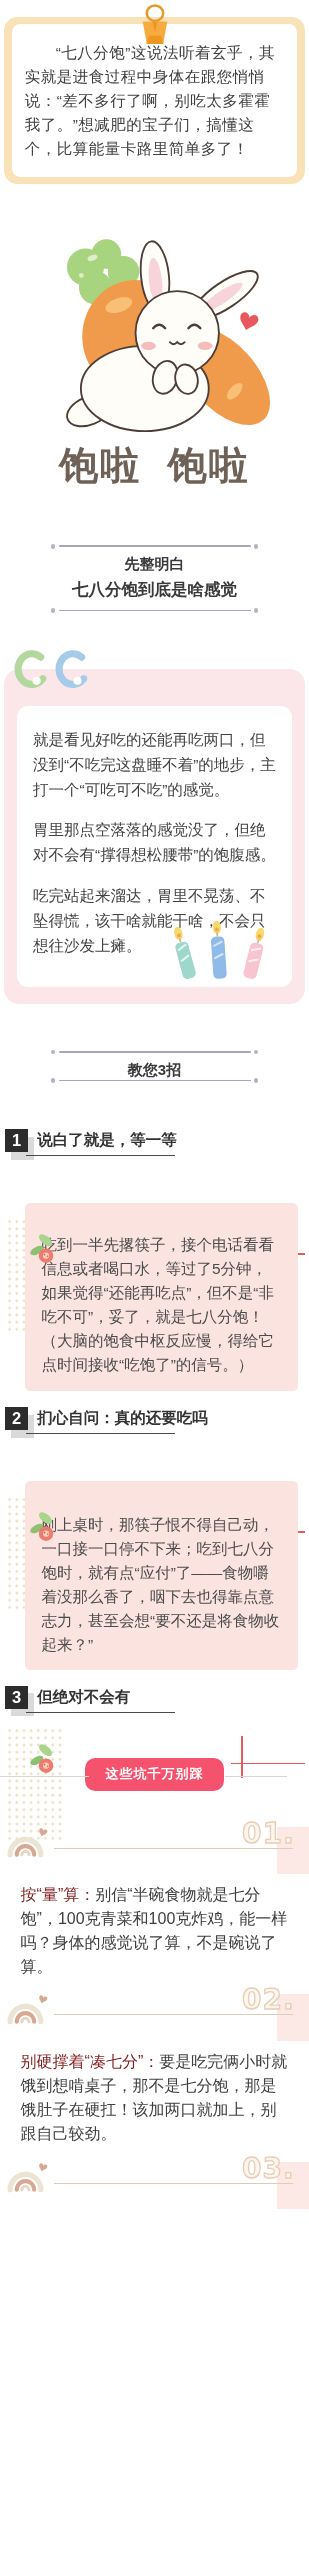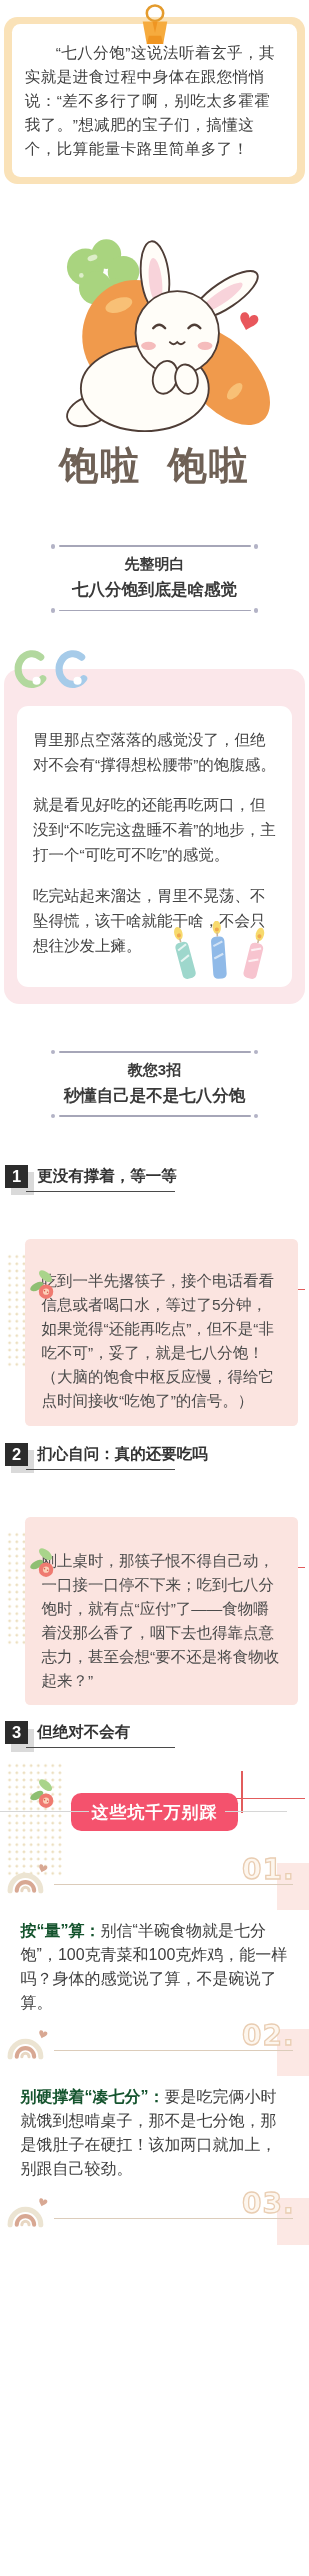--- a/index.html
+++ b/index.html
@@ -52,34 +52,34 @@
   .tip-card{margin:47px 11.3px 0 25px;background:#fbe4e0;border-radius:5.2px;padding:30px 16.5px 13.4px;position:relative;z-index:1;}
   .tip-card p{margin:0;font-size:15.5px;line-height:24px;color:#4b4b4b;}
   .tip.t2 .tip-card{padding:32px 16.5px 12.4px;}
   .tip.t2 .tip-card p,.tip.t3 .tip-card p{line-height:24px;}
   .tip.t3 .tip-card{padding:32px 16.5px 12.4px;margin-top:46px;}
   
   .banner{margin-top:45px;position:relative;height:38px;text-align:center;}
   .banner-line{position:absolute;top:18px;height:1px;background:#d6d6d6;}
   .banner-line.l{left:0;width:89px;}
   .banner-line.r{left:225px;width:62px;}
-  .pill{display:inline-block;background:#f4526d;color:#fff;font-size:17px;font-weight:700;
+  .pill{display:inline-block;background:#f4526d;color:#fff;font-size:13px;font-weight:700;
         padding:7.7px 20.6px;border-radius:10.3px;letter-spacing:1px;}
   
   .pf{margin-top:21.6px;}
   .pf.p2{margin-top:4.1px;}
   .pf.p3{margin-top:6.2px;}
   .pf-marker{position:relative;height:58px;}
   .pf-square{position:absolute;right:0;top:10.3px;width:32px;height:47px;background:#fce8e4;}
   .pf-num{position:absolute;right:14.4px;top:0;font-size:28px;font-weight:800;letter-spacing:1px;
           color:#fdf6ee;-webkit-text-stroke:1.3px #e9cdb2;font-family:"DejaVu Sans",sans-serif;margin-left:20px;}
   .rainbow{position:absolute;left:6.2px;top:6.2px;width:44px;height:39px;}
   .pf-line{position:absolute;left:54px;top:31px;width:239px;height:1px;background:#dcccba;}
   .pf-text{margin:8.2px 20.6px 0;font-size:16px;line-height:24px;color:#3e3e3e;}
-  .pf-text b{font-weight:700;color:#14532d;}
+  .pf-text b{font-weight:400;color:#7f1d1d;}
 </style>
 </head>
 <body>
 
 <div class="intro-card">
   <svg class="clip" viewBox="0 0 72 84">
     <ellipse cx="36" cy="20" rx="16" ry="15" fill="none" stroke="#e49b2d" stroke-width="5"></ellipse>
     <polygon points="12,36 60,36 52,80 20,80" fill="#f6ab3e"></polygon>
     <polygon points="20,80 52,80 48,64 24,64" fill="#ef9522"></polygon>
     <polygon points="31,36 41,36 36,58" fill="#ef9522"></polygon>
@@ -147,22 +147,22 @@
 <div class="quote-card">
   <svg class="quote-marks" viewBox="0 0 160 84">
     <path d="M54,16 A27,30 0 1 0 58,58" stroke="#b2d89e" stroke-width="14" fill="none" stroke-linecap="round"></path>
     <circle cx="46" cy="62" r="8" fill="#fff"></circle>
     <g transform="translate(80,0)">
       <path d="M54,16 A27,30 0 1 0 58,58" stroke="#a6cbe9" stroke-width="14" fill="none" stroke-linecap="round"></path>
       <circle cx="46" cy="62" r="8" fill="#fff"></circle>
     </g>
   </svg>
   <div class="quote-inner">
+    <p>就是看见好吃的还能再吃两口，但没到“不吃完这盘睡不着”的地步，主打一个“可吃可不吃”的感觉。</p>
     <p>胃里那点空落落的感觉没了，但绝对不会有“撑得想松腰带”的饱腹感。</p>
-    <p>就是看见好吃的还能再吃两口，但没到“不吃完这盘睡不着”的地步，主打一个“可吃可不吃”的感觉。</p>
     <p>吃完站起来溜达，胃里不晃荡、不坠得慌，该干啥就能干啥，不会只想往沙发上瘫。</p>
     <svg class="candles" viewBox="0 0 210 120">
       <g transform="rotate(-15 41 80)">
         <ellipse cx="41" cy="22" rx="8" ry="13" fill="#f7da6d"></ellipse>
           <circle cx="41" cy="26" r="4" fill="#f0a94e"></circle>
         <line x1="41" y1="32" x2="41" y2="40" stroke="#c9b49a" stroke-width="3"></line>
         <rect x="28" y="40" width="26" height="72" rx="9" fill="#9ed7cc"></rect>
         <line x1="32" y1="54" x2="50" y2="46" stroke="#fff" stroke-width="4" opacity=".75"></line>
         <line x1="32" y1="76" x2="50" y2="68" stroke="#fff" stroke-width="4" opacity=".75"></line>
       </g>
@@ -182,29 +182,28 @@
         <line x1="162" y1="58" x2="180" y2="50" stroke="#fff" stroke-width="4" opacity=".75"></line>
         <line x1="162" y1="80" x2="180" y2="72" stroke="#fff" stroke-width="4" opacity=".75"></line>
       </g>
     </svg>
   </div>
 </div>
 
 <div class="sec-head b">
   <div class="divider"></div>
   <p class="sec-line1">教您3招</p>
-  <p class="sec-line2">秒懂自己是不是七八分饱</p>
   <div class="divider"></div>
 </div>
 
 <section class="tip t1">
   <div class="tip-head">
     <div class="badge-shadow"></div>
     <div class="badge">1</div>
-    <div class="tip-title">更没有撑着，等一等</div>
+    <div class="tip-title">说白了就是，等一等</div>
     <div class="tip-underline"></div>
   </div>
   <div class="tip-body">
     <div class="dots"></div>
     <div class="cross-v"></div>
     <div class="cross-h"></div>
     <svg class="flower" viewBox="0 0 56 66">
       <ellipse cx="13" cy="34" rx="14" ry="7" fill="#8fbf72" transform="rotate(-30 13 34)"></ellipse>
       <ellipse cx="30" cy="14" rx="15" ry="8" fill="#a9d48b" transform="rotate(40 30 14)"></ellipse>
       <circle cx="31" cy="44" r="14" fill="#ef7a70"></circle>

